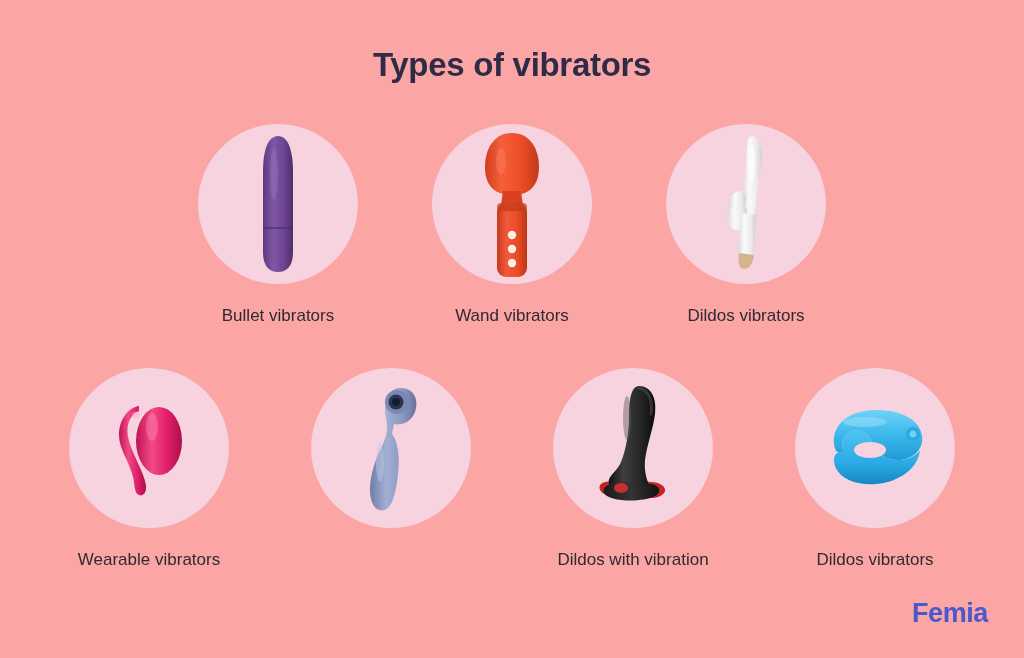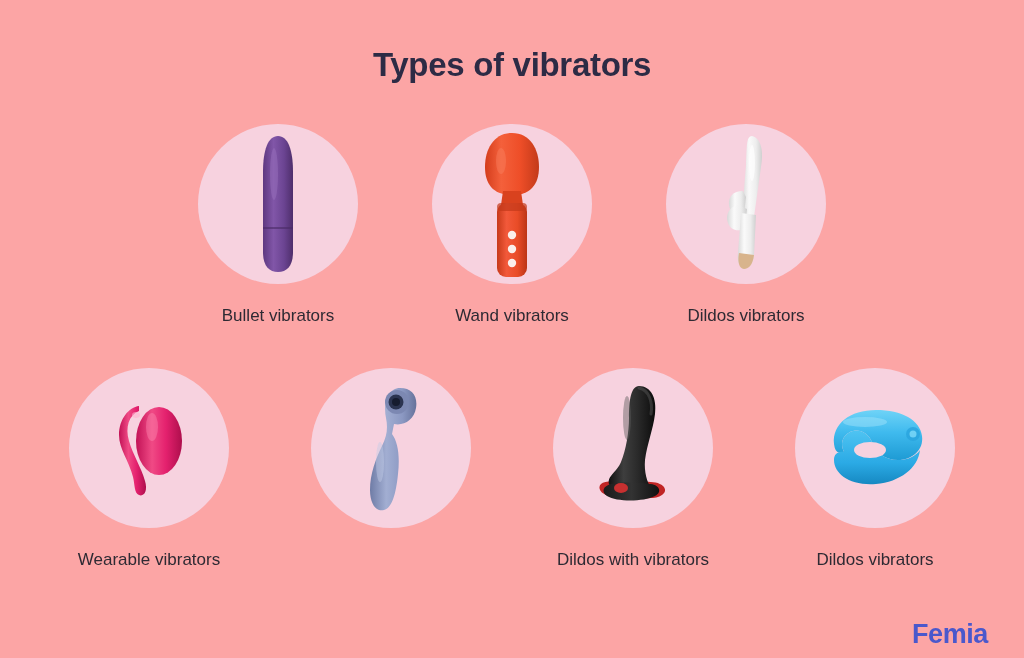--- a/index.html
+++ b/index.html
@@ -70,21 +70,21 @@
     margin-top: 22px;
     font-size: 17px;
     color: #2E2A33;
     text-align: center;
     line-height: 1.2;
     white-space: nowrap;
   }
   .brand-logo {
     position: absolute;
     right: 36px;
-    bottom: 8px;
+    bottom: 29px;
     font-size: 27px;
     font-weight: bold;
     color: #4A58CC;
     letter-spacing: -0.4px;
     margin-left: 36px;
   }
 </style>
 </head>
 <body>
 
@@ -241,21 +241,21 @@
               </defs>
               <path d="M22 118 C14 116 10 110 14 106 C18 102 30 104 42 104 C56 104 70 102 76 108 C82 114 74 120 64 120 C48 122 32 121 22 118 Z" fill="#C02424"></path>
               <path d="M52 8 C64 8 70 20 68 36 C66 52 60 66 58 82 C57 94 60 104 64 110 C70 118 58 122 46 120 C34 118 24 114 22 106 C20 98 30 94 34 84 C39 72 42 54 42 40 C42 22 44 8 52 8 Z" fill="url(#gDild)"></path>
               <path d="M24 106 C16 108 14 114 20 118 C30 124 56 124 68 118 C76 114 72 106 62 106 C48 104 34 104 24 106 Z" fill="url(#gDildBase)"></path>
               <ellipse cx="34" cy="110" rx="7" ry="5" fill="#C83030"></ellipse>
               <ellipse cx="40" cy="40" rx="4" ry="22" fill="#5E5E5E" opacity="0.45"></ellipse>
               <path d="M52 10 C62 12 66 24 64 36" stroke="#555555" stroke-width="3" fill="none" opacity="0.5" stroke-linecap="round"></path>
             </svg>
           </span>
         </div>
-        <div class="cell-label">Dildos with vibrators</div>
+        <div class="cell-label">Dildos with vibration</div>
       </div>
 
       <div class="cell">
         <div class="circle">
           <span>
             <svg width="130" height="100" viewBox="0 0 130 100">
               <defs>
                 <linearGradient id="gCoupTop" x1="0" y1="0" x2="0" y2="1">
                   <stop offset="0%" stop-color="#6FD3F7"></stop>
                   <stop offset="45%" stop-color="#3FBAEE"></stop>

